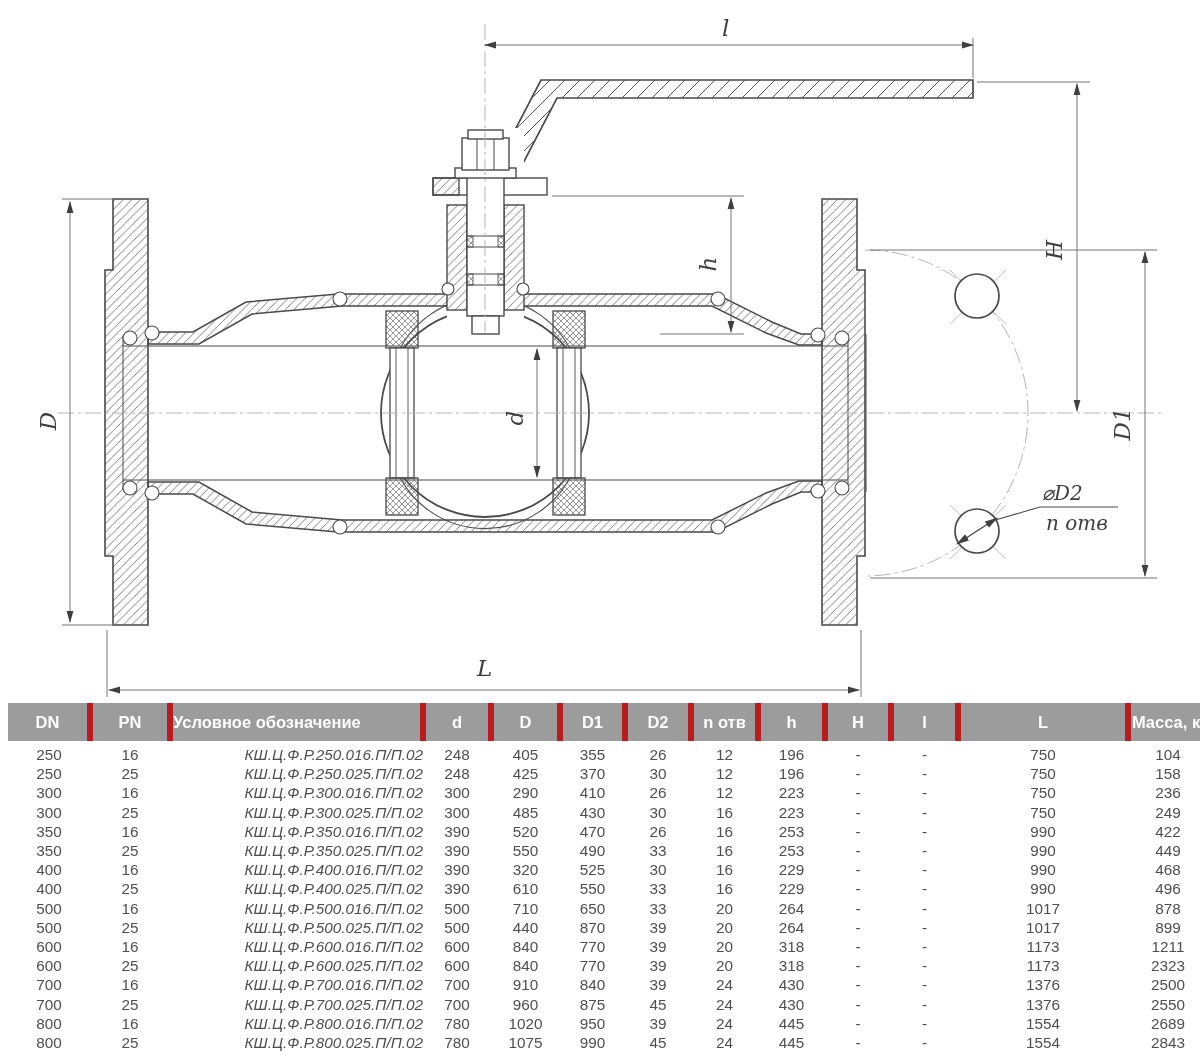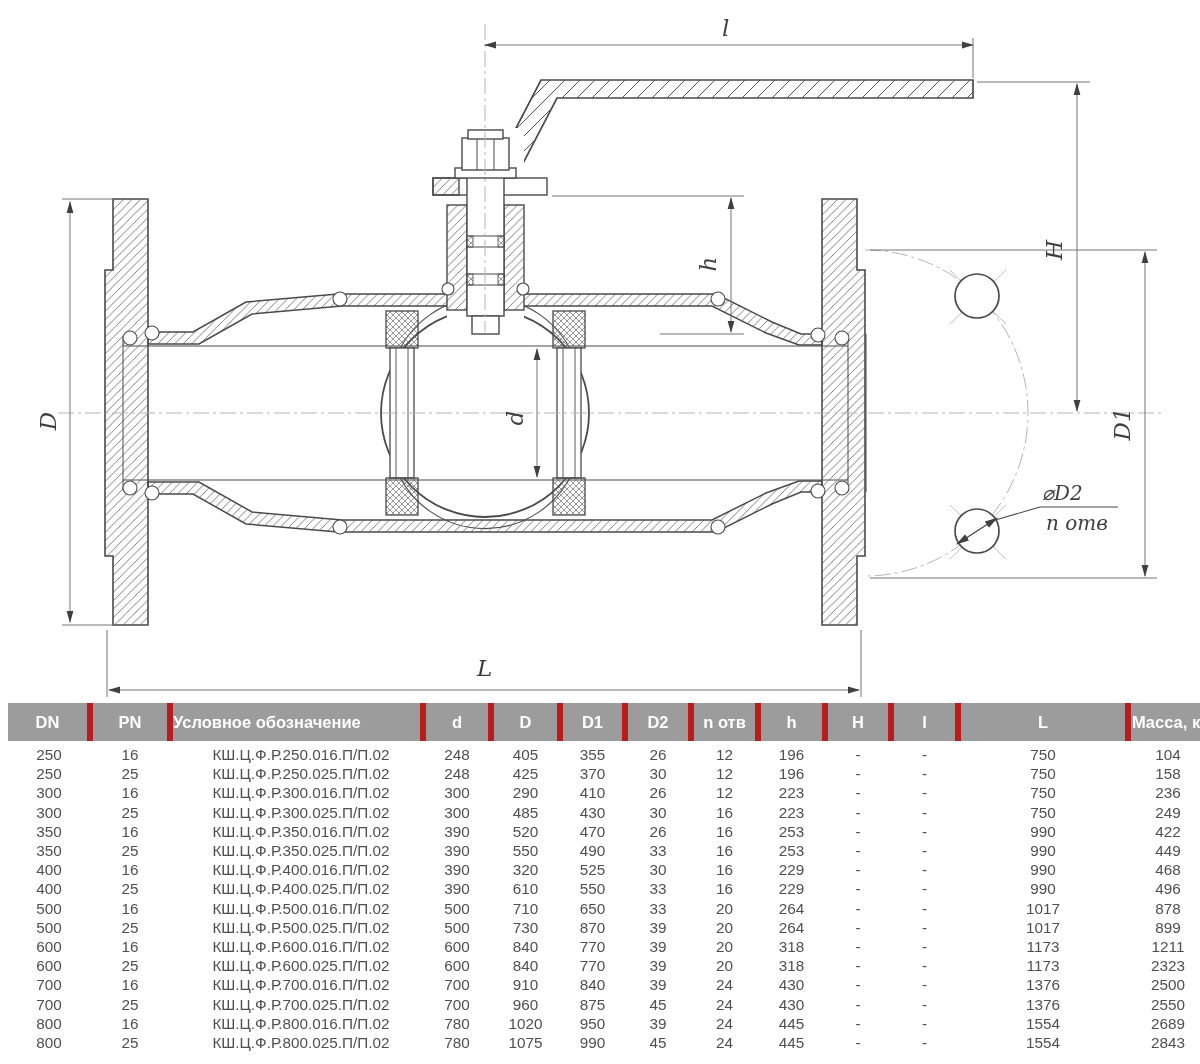--- a/index.html
+++ b/index.html
@@ -8,21 +8,21 @@
   #drawing{position:absolute;left:0;top:0;}
   .dimtext{font-family:"DejaVu Serif",serif;font-style:italic;font-size:23px;fill:#3f3f3f;}
   .dimtext.small{font-size:20px;}
   #spec-table{position:absolute;left:8px;top:703px;width:1200px;border-collapse:collapse;table-layout:fixed;}
   #spec-table th{background:#9c9c9c;color:#ffffff;font-size:16.5px;font-weight:bold;
       height:38px;padding:0;text-align:center;border-left:6px solid #b91c1c;overflow:hidden;white-space:nowrap;}
   #spec-table th:first-child{border-left:none;}
   #spec-table th.al{text-align:left;padding-left:0;}
   #spec-table td{font-size:15.3px;color:#4f4f4f;text-align:center;padding:0;height:19.2px;
       line-height:19.2px;white-space:nowrap;overflow:hidden;}
-  #spec-table td.al{text-align:center;padding-left:9px;}
+  #spec-table td.al{text-align:right;padding-left:9px;font-style:italic;}
   #spec-table tbody tr:first-child td{padding-top:4px;}
 </style>
 </head>
 <body>
 
 <div id="stage">
 
 <svg id="drawing" width="1200" height="700" viewBox="0 0 1200 700">
   <defs>
     <pattern id="p-hatch" patternUnits="userSpaceOnUse" width="8.5" height="8.5">
@@ -348,21 +348,21 @@
           <td>-</td>
           <td>-</td>
           <td>1017</td>
           <td>878</td>
         </tr>
         <tr>
           <td>500</td>
           <td>25</td>
           <td class="al">КШ.Ц.Ф.Р.500.025.П/П.02</td>
           <td>500</td>
-          <td>730</td>
+          <td>440</td>
           <td>870</td>
           <td>39</td>
           <td>20</td>
           <td>264</td>
           <td>-</td>
           <td>-</td>
           <td>1017</td>
           <td>899</td>
         </tr>
         <tr>

